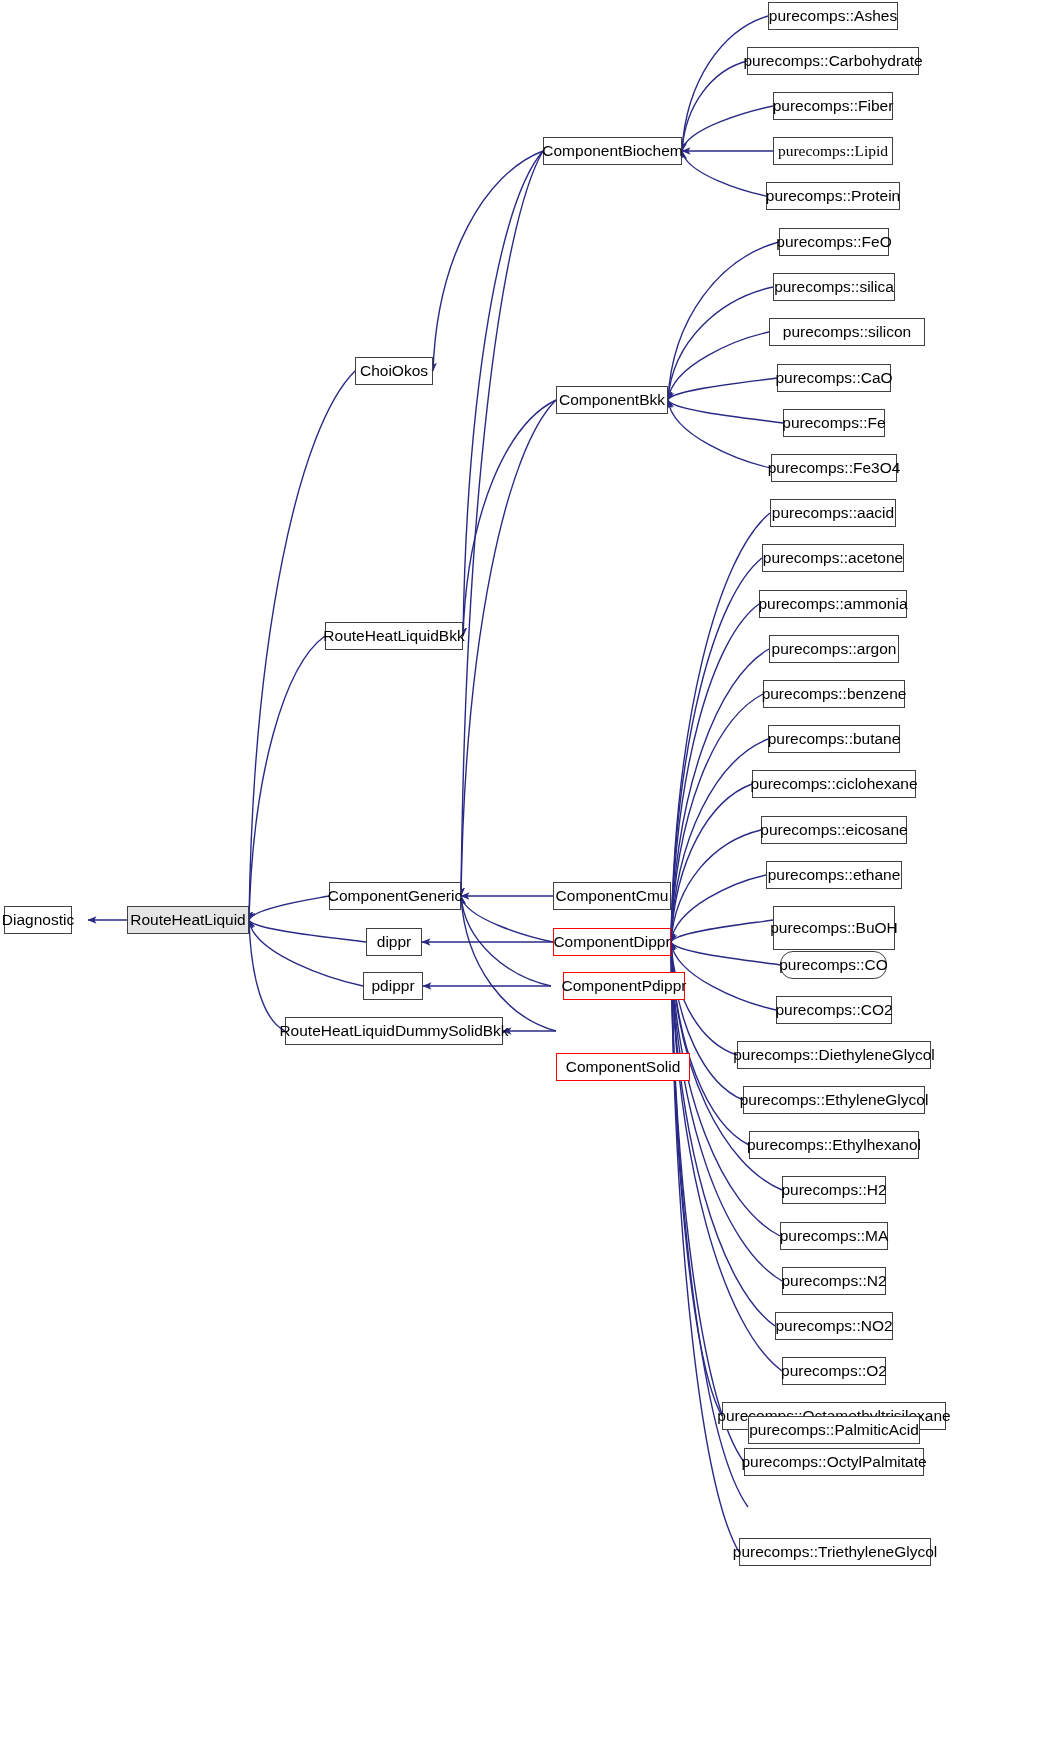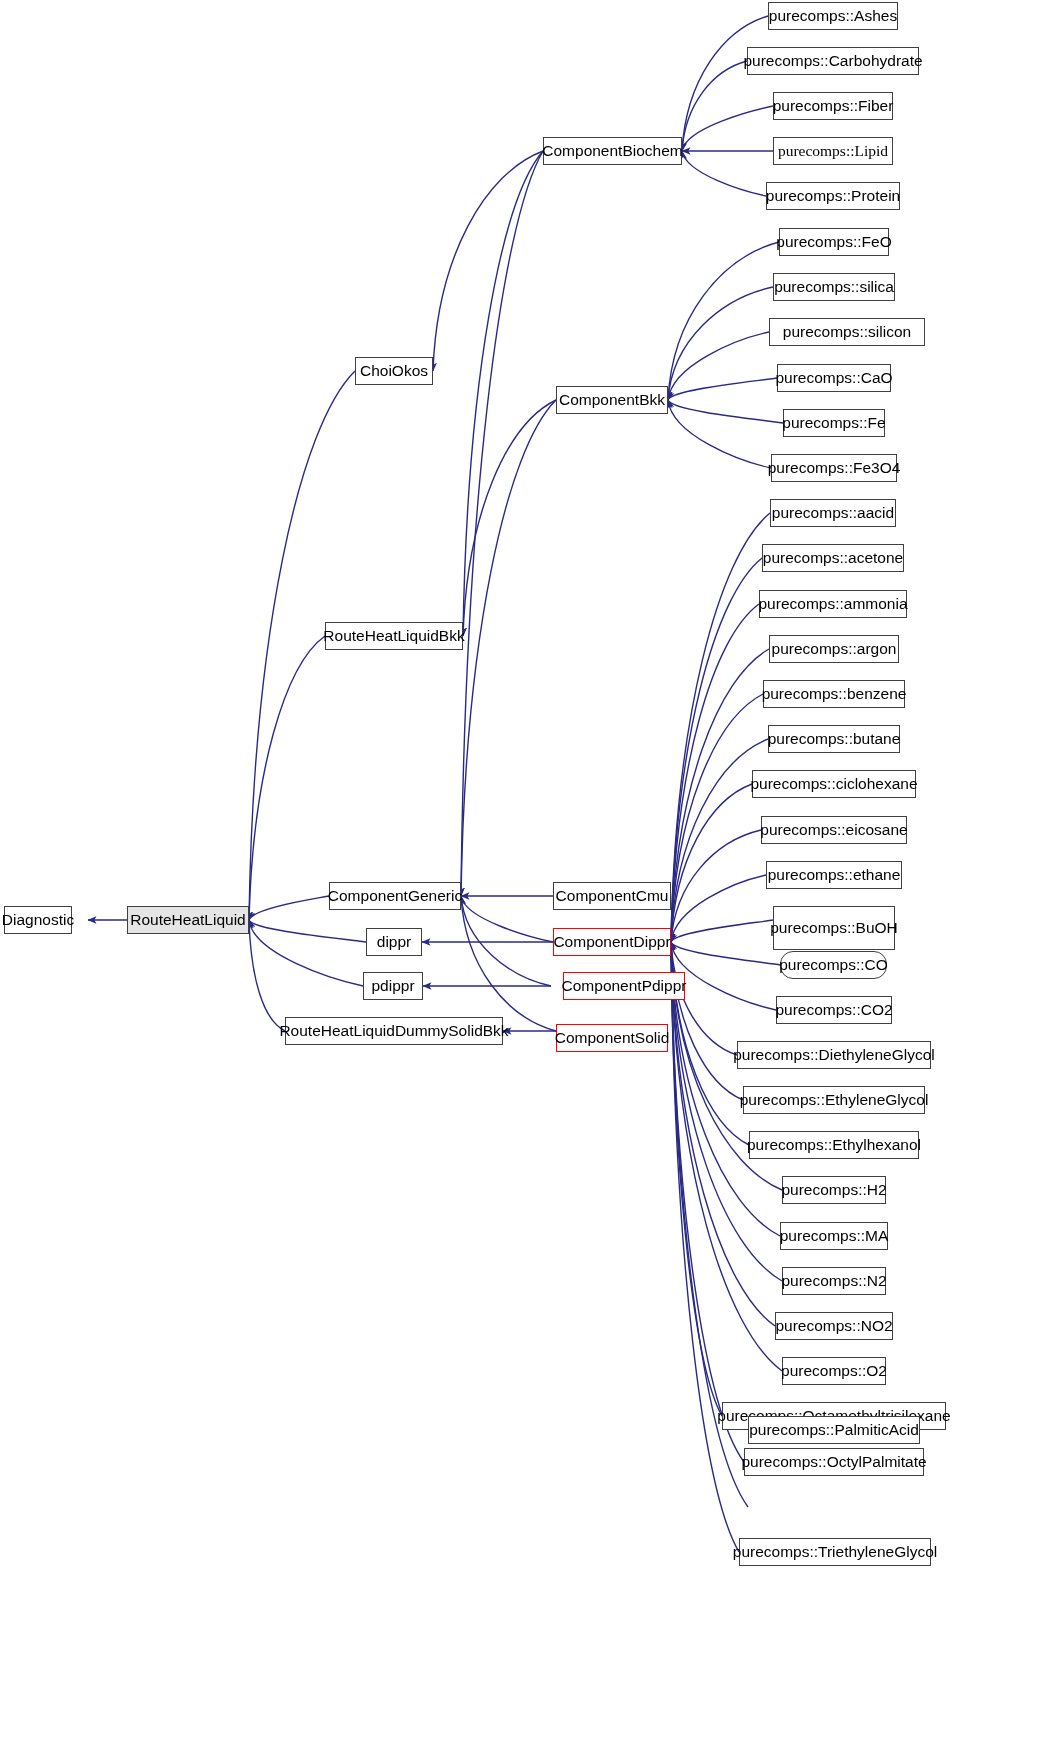--- a/index.html
+++ b/index.html
@@ -151,21 +151,21 @@
       </div>
       <div class="node" style="left: 553px; top: 882px; width: 118px; height: 28px;">
         <span class="node-label">ComponentCmu</span>
       </div>
       <div class="node red" style="left: 553px; top: 928px; width: 118px; height: 28px;">
         <span class="node-label">ComponentDippr</span>
       </div>
       <div class="node red" style="left: 551px; top: 972px; width: 122px; height: 28px; margin-left: 12px;">
         <span class="node-label">ComponentPdippr</span>
       </div>
-      <div class="node red" style="left: 556px; top: 1024px; width: 112px; height: 28px; align-items: center;">
+      <div class="node red" style="left: 556px; top: 1053px; width: 134px; height: 28px; align-items: center;">
         <span class="node-label">ComponentSolid</span>
       </div>
       <div class="node" style="left: 768px; top: 2px; width: 130px; height: 28px;">
         <span class="node-label">purecomps::Ashes</span>
       </div>
       <div class="node" style="left: 747px; top: 47px; width: 172px; height: 28px;">
         <span class="node-label">purecomps::Carbohydrate</span>
       </div>
       <div class="node" style="left: 773px; top: 92px; width: 120px; height: 28px;">
         <span class="node-label">purecomps::Fiber</span>

